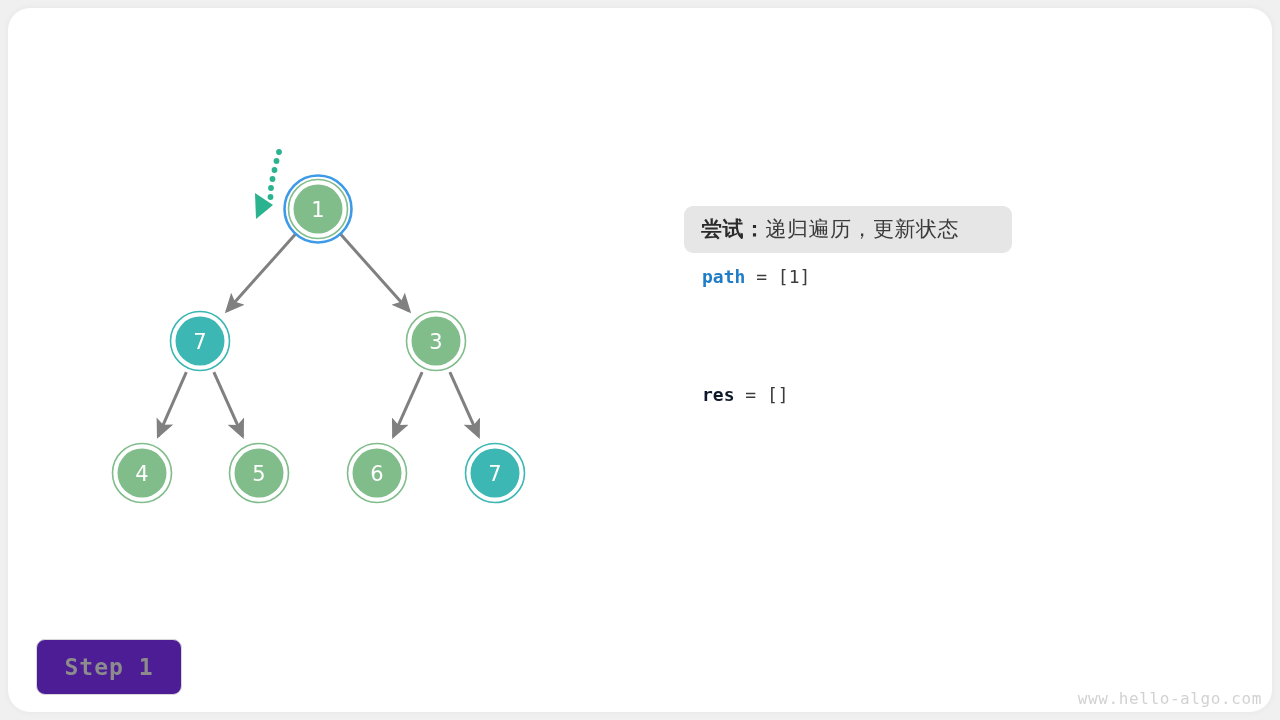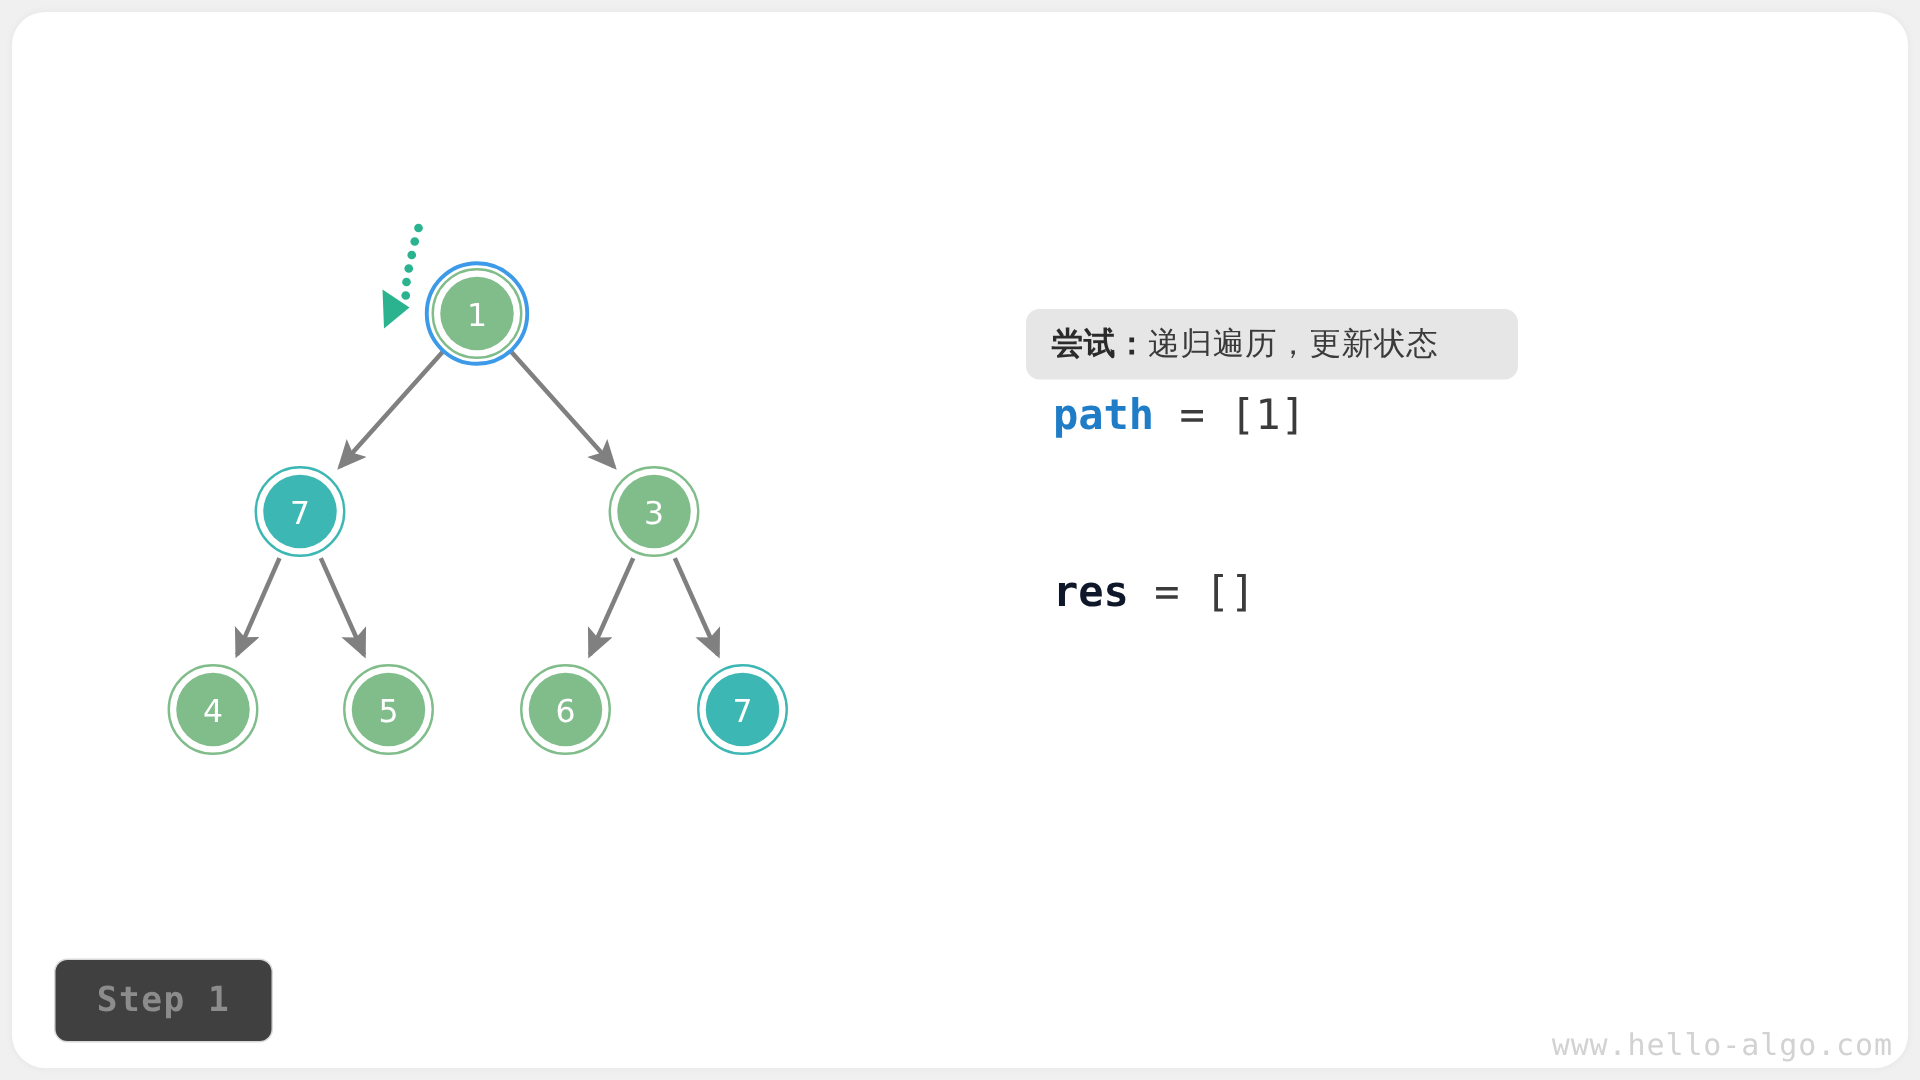--- a/index.html
+++ b/index.html
@@ -73,21 +73,21 @@
     border-radius: 9px;
   }
 
   .cn-line b {
     font-weight: bold;
     color: #2b2b2b;
   }
 
   .code-line {
     font-family: "DejaVu Sans Mono", "Liberation Mono", monospace;
-    font-size: 28px;
+    font-size: 18px;
     color: #3b3b3b;
     white-space: pre;
     padding-left: 18px;
     height: 47px;
     line-height: 47px;
   }
 
   .code-line .var-path {
     color: #1f7dc7;
     font-weight: bold;
@@ -104,41 +104,41 @@
 
   
   #step-badge {
     position: absolute;
     left: 36px;
     top: 639px;
     width: 144px;
     height: 54px;
     border: 1px solid #d8d8d8;
     border-radius: 9px;
-    background: #404040;
+    background: #4c1d95;
     display: flex;
     align-items: center;
     justify-content: center;
   }
 
   #step-badge .step-text {
     font-family: "DejaVu Sans Mono", "Liberation Mono", monospace;
     font-size: 23px;
     font-weight: bold;
     color: #8c8c8c;
     letter-spacing: 1px;
   }
 
   
   #watermark {
     position: absolute;
     right: 18px;
     bottom: 12px;
     font-family: "DejaVu Sans Mono", "Liberation Mono", monospace;
-    font-size: 20px;
+    font-size: 16px;
     color: #d2d2d2;
     letter-spacing: 0.6px;
   }
 </style>
 </head>
 <body>
 
 <div id="stage">
   <div id="card"></div>
 

